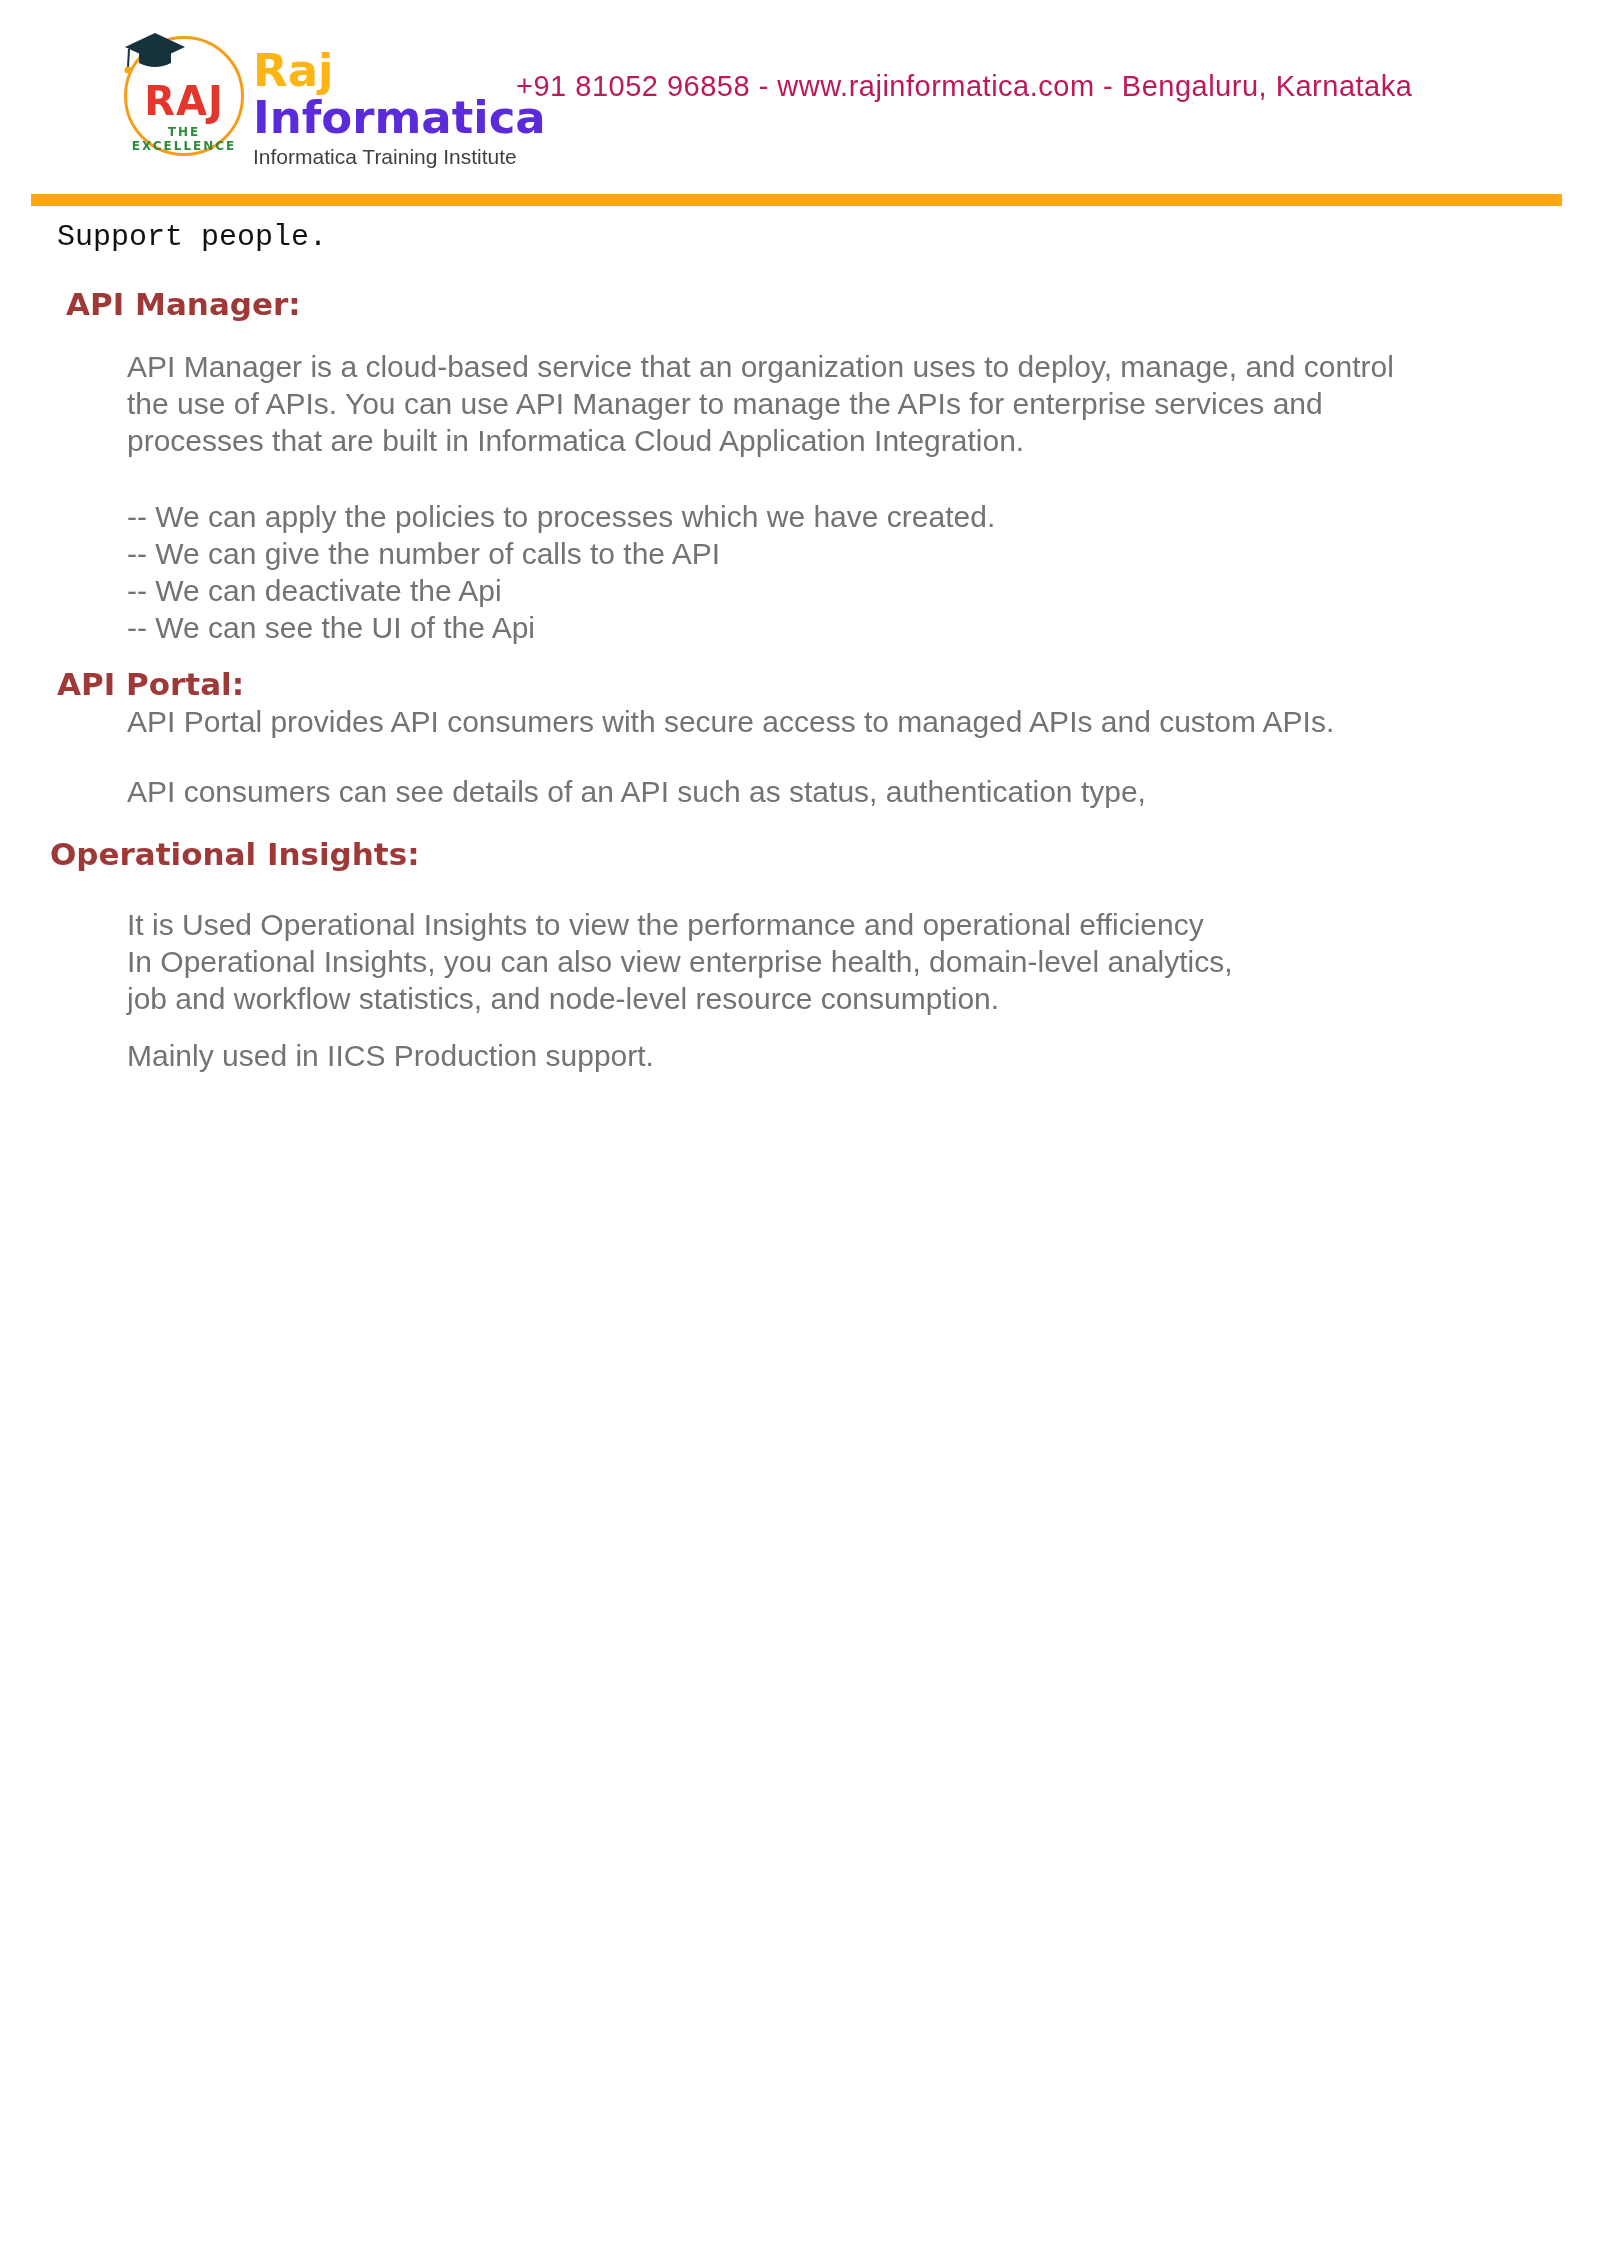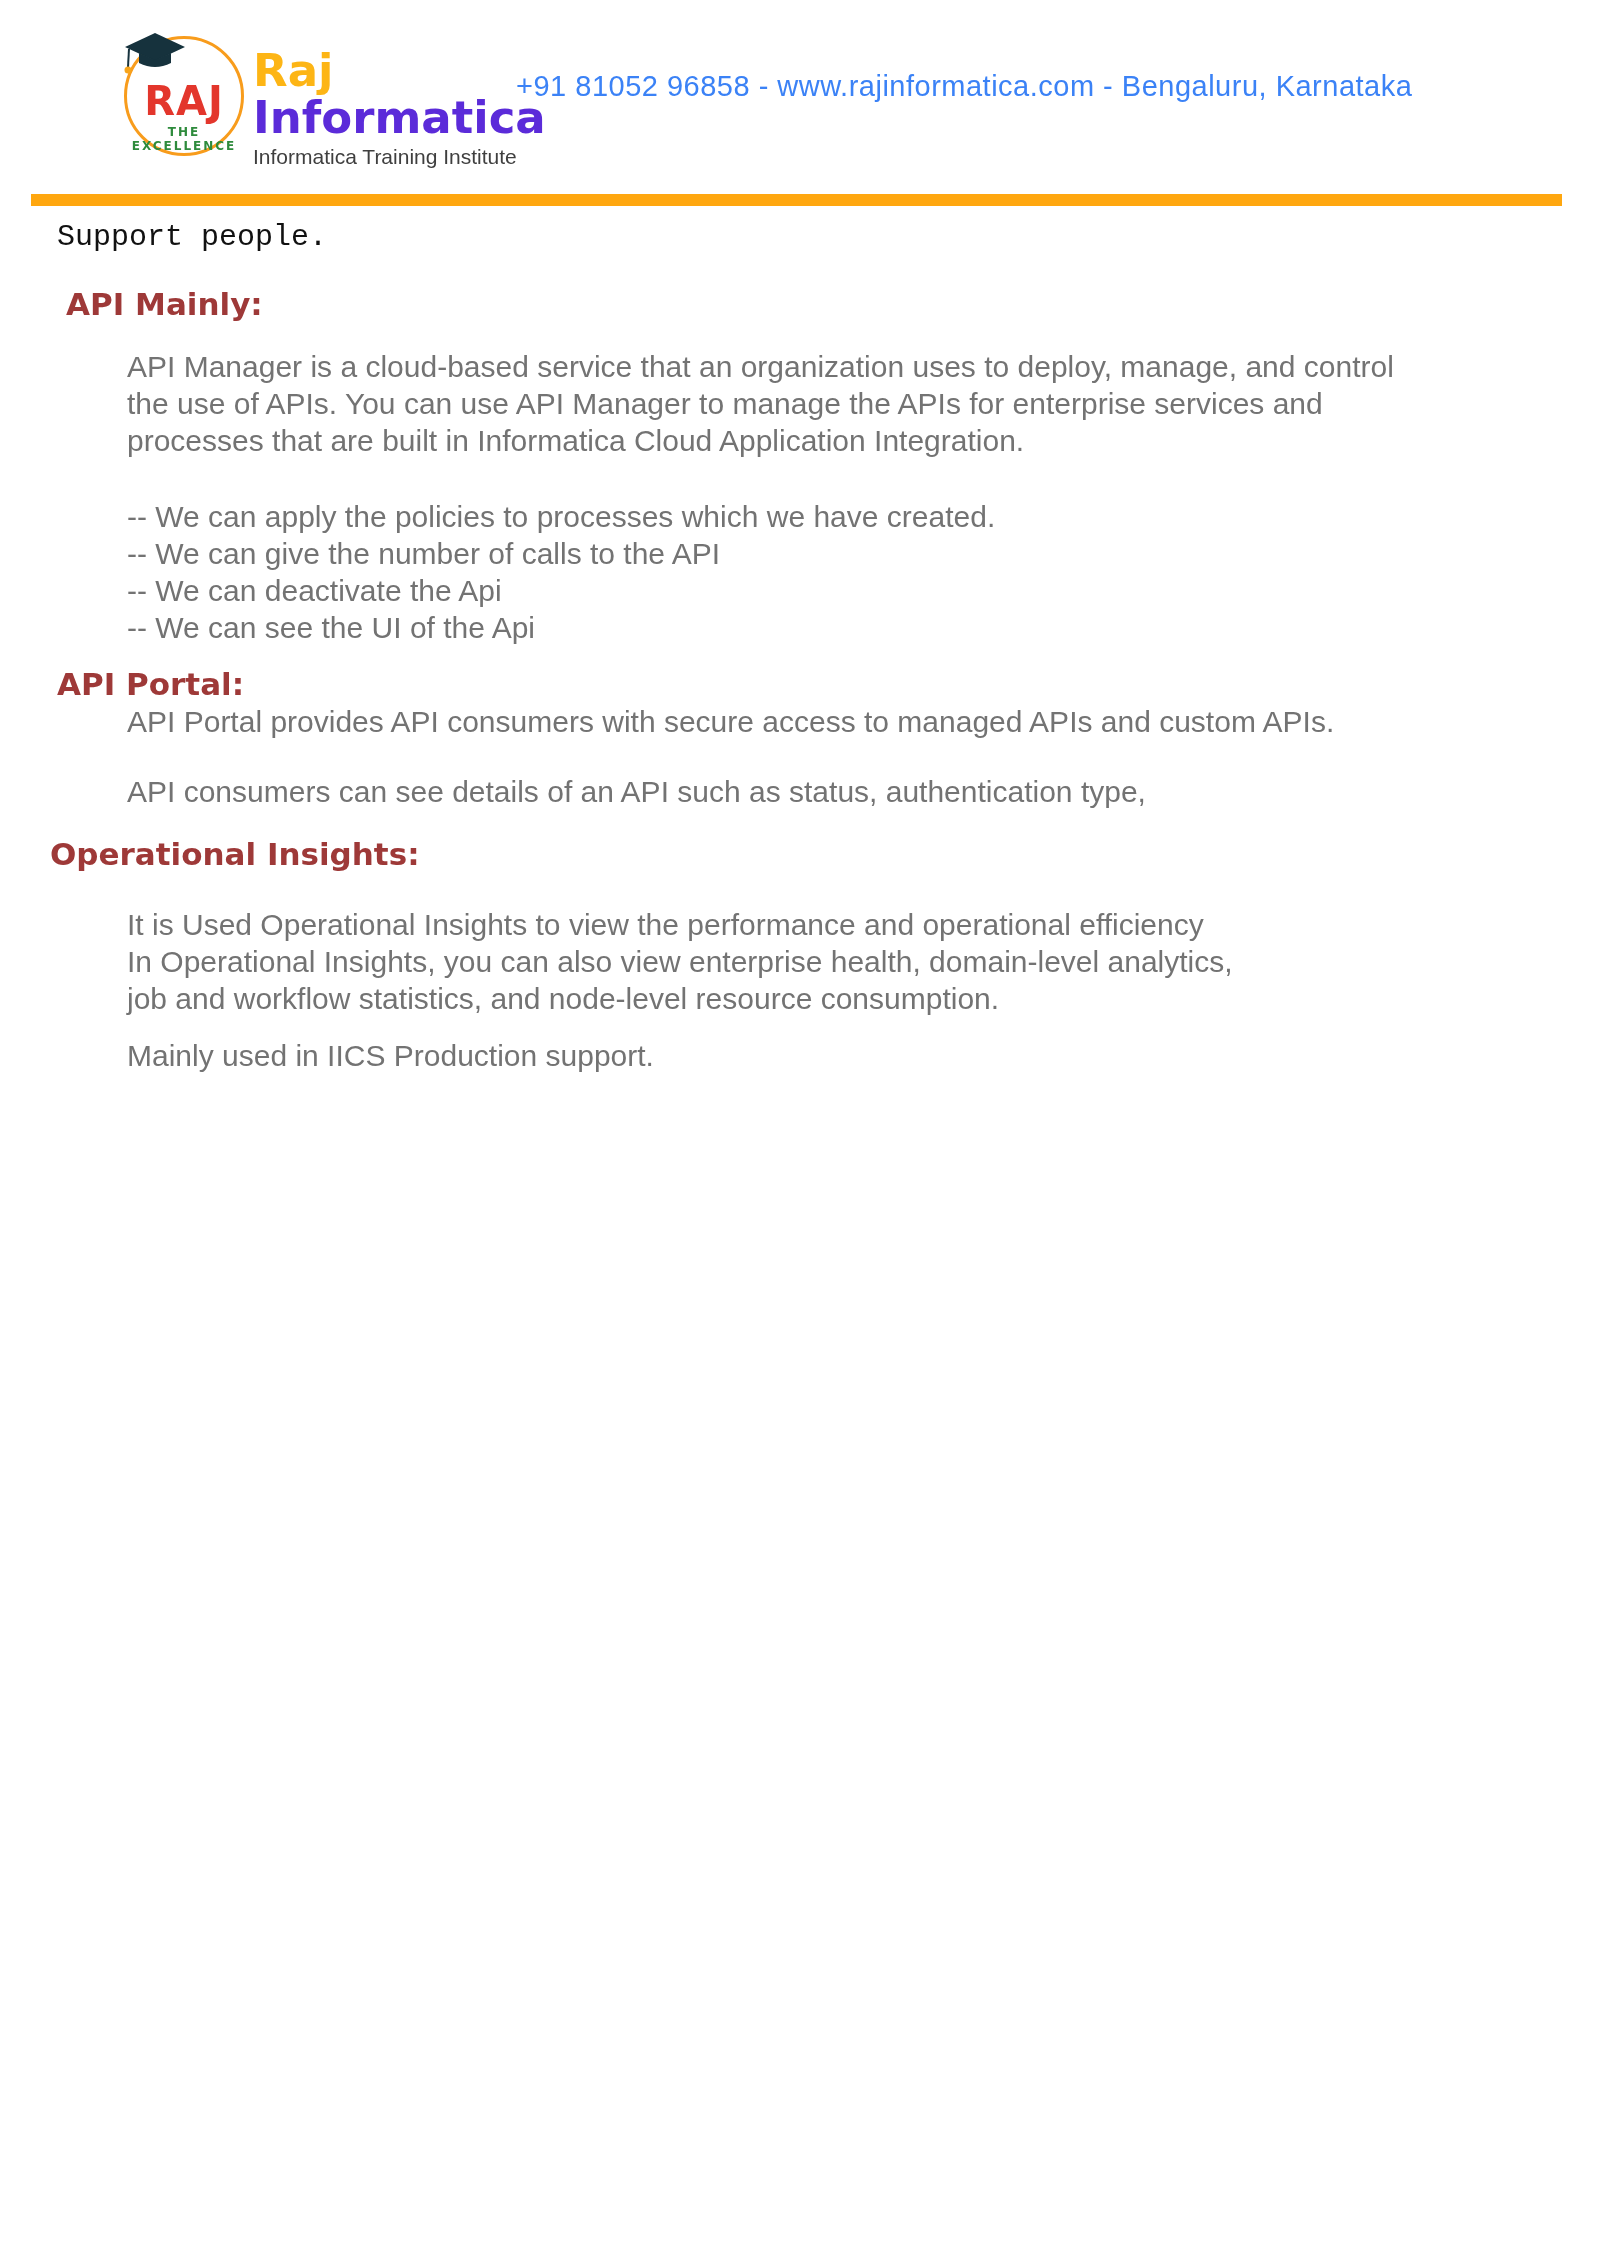--- a/index.html
+++ b/index.html
@@ -53,21 +53,21 @@
   }
   .brand-tagline {
     margin-top: 3px;
     font-family: "Liberation Sans", sans-serif;
     font-size: 21px; color: #3f3f3f;
   }
 
   .contact {
     position: absolute; left: 500px; top: 70px;
     font-family: "Liberation Sans", sans-serif;
-    font-size: 29px; color: #3b82f6;
+    font-size: 29px; color: #be185d;
     letter-spacing: 0.5px;
     white-space: nowrap;
   }
 
   
   .accent-bar {
     position: absolute; left: 31px; top: 194px;
     width: 1531px; height: 12px;
     background: #FFA70F;
   }
@@ -127,21 +127,21 @@
 
     <div class="contact">+91 81052 96858 - www.rajinformatica.com - Bengaluru, Karnataka</div>
   </div>
 
   <div class="accent-bar"></div>
 
   <div class="content">
 
     <div class="intro">Support people.</div>
 
-    <div class="section-heading h-manager">API Mainly:</div>
+    <div class="section-heading h-manager">API Manager:</div>
 
     <div class="body-line gap-lg">API Manager is a cloud-based service that an organization uses to deploy, manage, and control</div>
     <div class="body-line">the use of APIs. You can use API Manager to manage the APIs for enterprise services and</div>
     <div class="body-line">processes that are built in Informatica Cloud Application Integration.</div>
 
     <div class="body-line gap-blank">-- We can apply the policies to processes which we have created.</div>
     <div class="body-line">-- We can give the number of calls to the API</div>
     <div class="body-line">-- We can deactivate the Api</div>
     <div class="body-line">-- We can see the UI of the Api</div>
 

